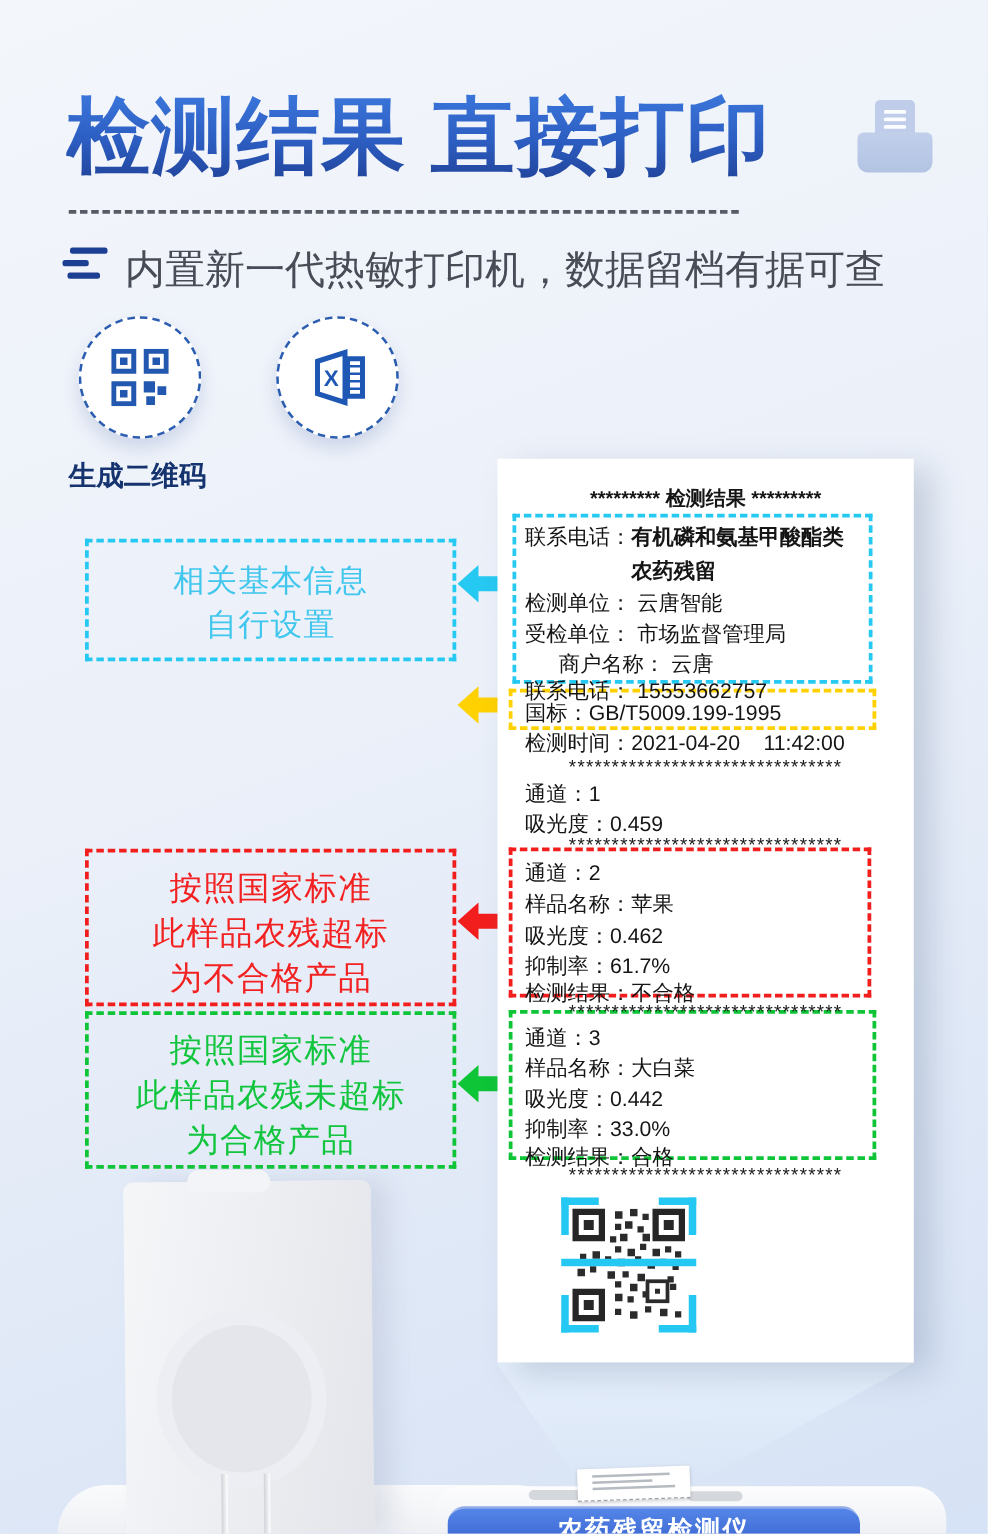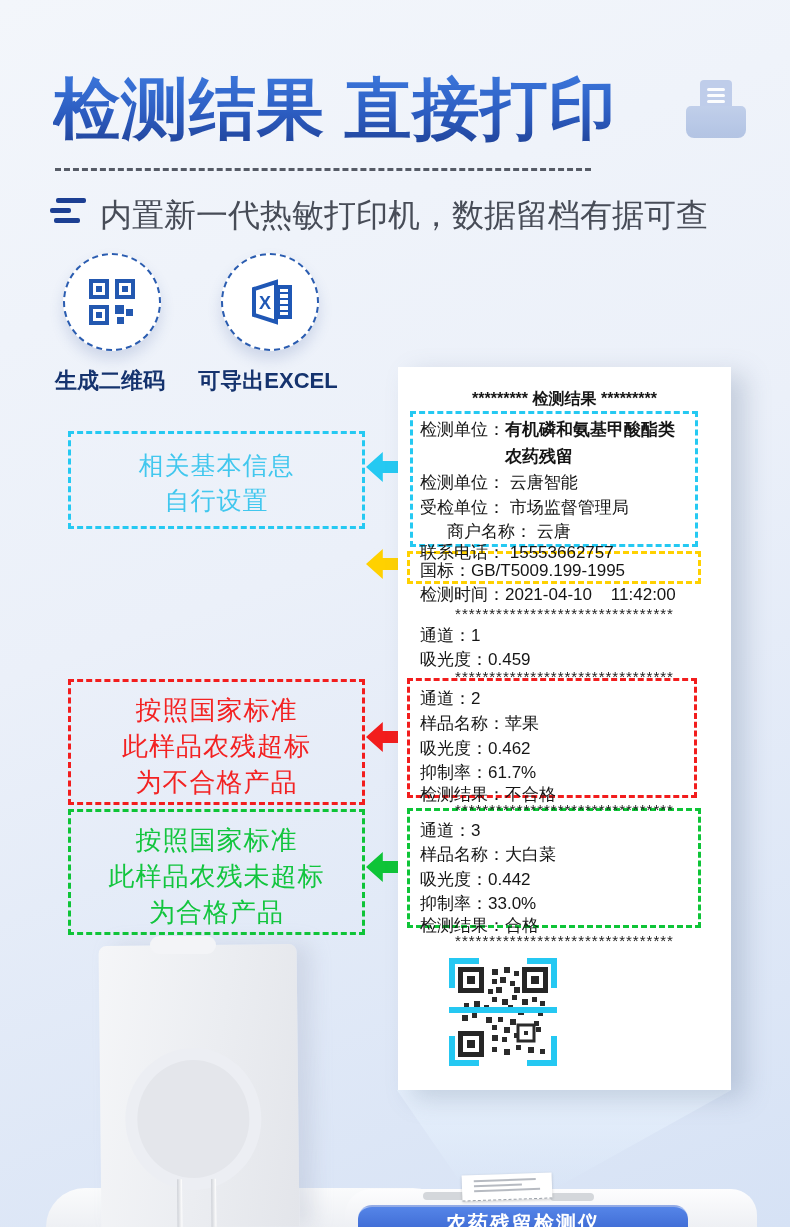--- a/index.html
+++ b/index.html
@@ -138,21 +138,20 @@
       <g stroke="#1f57b5" stroke-width="2">
         <line x1="34" y1="14" x2="42" y2="14"></line>
         <line x1="34" y1="20" x2="42" y2="20"></line>
         <line x1="34" y1="26" x2="42" y2="26"></line>
         <line x1="34" y1="32" x2="42" y2="32"></line>
       </g>
       <text x="19" y="30" font-size="18" font-weight="bold" fill="#1f57b5" text-anchor="middle" font-family="Liberation Sans, sans-serif">X</text>
     </svg>
   </div>
   <div class="feat-label" style="left:45px;top:366px;width:130px;">生成二维码</div>
-  <div class="feat-label" style="left:193px;top:366px;width:150px;">可导出EXCEL</div>
 
   <div class="callout dashbox dash-cyan co-cyan" style="left:68px;top:431px;width:297px;height:98px;padding-top:14px;font-size:25px;line-height:35px;">
     <span class="cl">相关基本信息</span>
     <span class="cl">自行设置</span>
   </div>
   <div class="arrow" style="left:366px;top:452px;background:#25c9f2;"></div>
 
   <div class="arrow" style="left:366px;top:549px;background:#ffd100;"></div>
 
   <div class="callout dashbox dash-red co-red" style="left:68px;top:679px;width:297px;height:126px;padding-top:10px;font-size:26px;line-height:36px;">
@@ -193,28 +192,28 @@
 
   <div class="receipt">
 
     <div class="rline rcenter rb" style="top:22px;font-size:16px;">********* 检测结果 *********</div>
 
     <div class="dashbox dash-cyan" style="left:12px;top:44px;width:288px;height:136px;"></div>
     <div class="dashbox dash-yellow" style="left:9px;top:184px;width:294px;height:33px;"></div>
     <div class="dashbox dash-red" style="left:9px;top:311px;width:290px;height:120px;"></div>
     <div class="dashbox dash-green" style="left:9px;top:441px;width:294px;height:120px;"></div>
 
-    <div class="rline" style="top:51px;"><span>检测单位：</span><span class="rb">有机磷和氨基甲酸酯类</span></div>
+    <div class="rline" style="top:51px;"><span>联系电话：</span><span class="rb">有机磷和氨基甲酸酯类</span></div>
     <div class="rline rb" style="top:78px;left:107px;">农药残留</div>
     <div class="rline" style="top:104px;">检测单位： 云唐智能</div>
     <div class="rline" style="top:129px;">受检单位： 市场监督管理局</div>
     <div class="rline" style="top:153px;margin-left:27px;">商户名称： 云唐</div>
     <div class="rline" style="top:174px;">联系电话： 15553662757</div>
     <div class="rline" style="top:192px;">国标：GB/T5009.199-1995</div>
-    <div class="rline" style="top:216px;">检测时间：2021-04-10    11:42:00</div>
+    <div class="rline" style="top:216px;">检测时间：2021-04-20    11:42:00</div>
 
     <div class="rline rcenter rdiv" style="top:238px;">********************************</div>
 
     <div class="rline" style="top:257px;">通道：1</div>
     <div class="rline" style="top:281px;">吸光度：0.459</div>
 
     <div class="rline rcenter rdiv" style="top:301px;">********************************</div>
 
     <div class="rline" style="top:320px;">通道：2</div>
     <div class="rline" style="top:345px;">样品名称：苹果</div>

